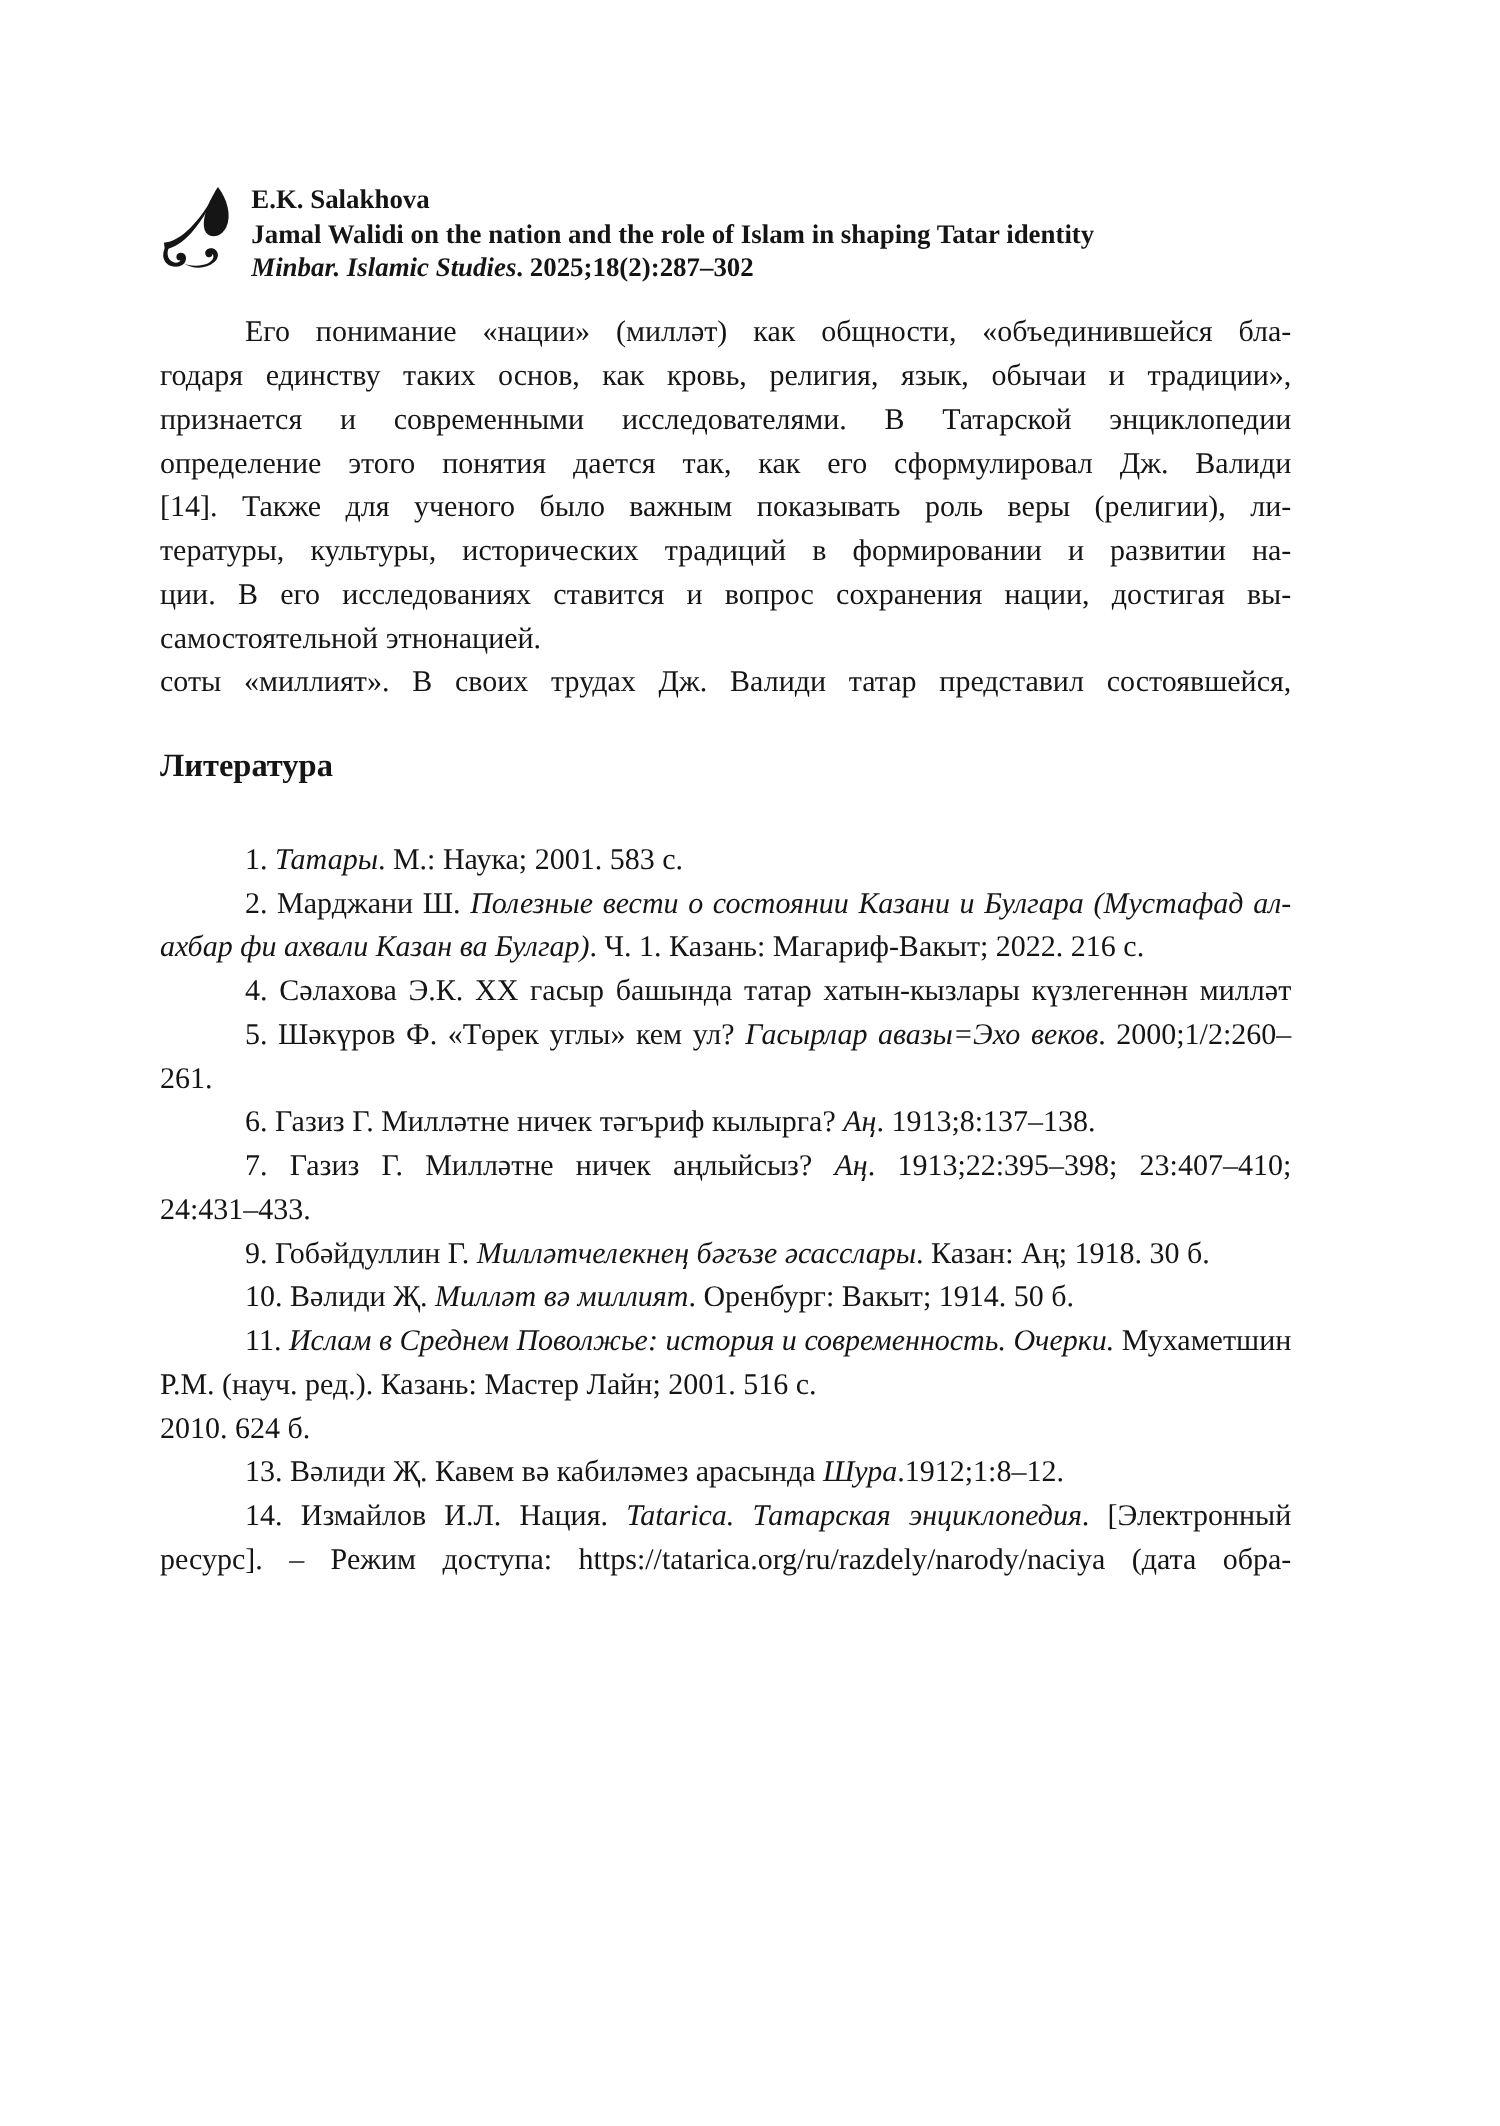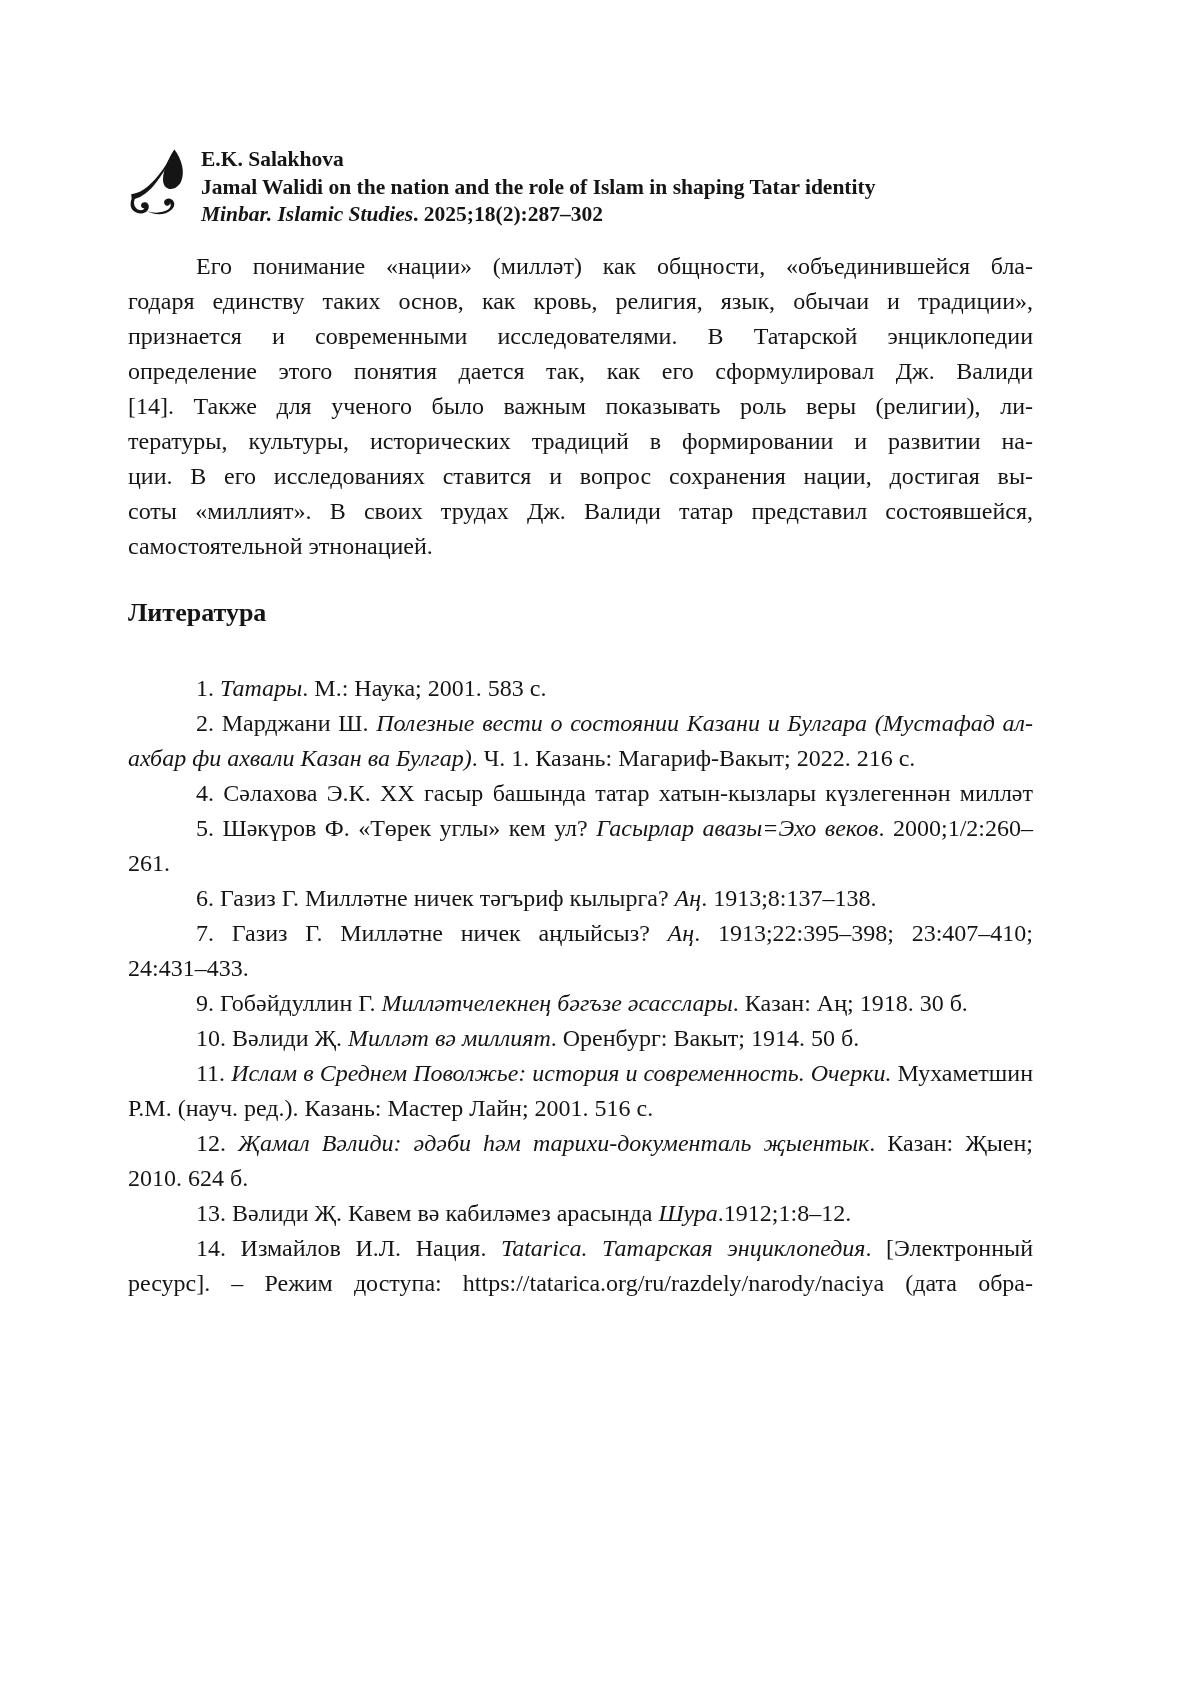--- a/index.html
+++ b/index.html
@@ -47,22 +47,22 @@
 
   <div class="content">
     <div id="paragraph">
         <div class="tline ind just"><span>Его понимание «нации» (милләт) как общности, «объединившейся бла-</span></div>
         <div class="tline just"><span>годаря единству таких основ, как кровь, религия, язык, обычаи и традиции»,</span></div>
         <div class="tline just"><span>признается и современными исследователями. В Татарской энциклопедии</span></div>
         <div class="tline just"><span>определение этого понятия дается так, как его сформулировал Дж. Валиди</span></div>
         <div class="tline just"><span>[14]. Также для ученого было важным показывать роль веры (религии), ли-</span></div>
         <div class="tline just"><span>тературы, культуры, исторических традиций в формировании и развитии на-</span></div>
         <div class="tline just"><span>ции. В его исследованиях ставится и вопрос сохранения нации, достигая вы-</span></div>
+        <div class="tline"><span>самостоятельной этнонацией.</span></div>
         <div class="tline just"><span>соты «миллият». В своих трудах Дж. Валиди татар представил состоявшейся,</span></div>
-        <div class="tline"><span>самостоятельной этнонацией.</span></div>
       </div>
     <h2 class="refs-heading">Литература</h2>
     <div id="refs" class="refs">
         <div>
           <div class="tline ind"><span>1. </span><span class="it">Татары</span><span>. М.: Наука; 2001. 583 с.</span></div>
         </div>
         <div>
           <div class="tline ind just"><span>2. Марджани Ш. </span><span class="it">Полезные вести о состоянии Казани и Булгара (Мустафад ал-</span></div>
           <div class="tline"><span class="it">ахбар фи ахвали Казан ва Булгар)</span><span>. Ч. 1. Казань: Магариф-Вакыт; 2022. 216 с.</span></div>
         </div>
@@ -84,21 +84,20 @@
           <div class="tline ind"><span>9. Гобәйдуллин Г. </span><span class="it">Милләтчелекнең бәгъзе әсасслары</span><span>. Казан: Аң; 1918. 30 б.</span></div>
         </div>
         <div>
           <div class="tline ind"><span>10. Вәлиди Җ. </span><span class="it">Милләт вә миллият</span><span>. Оренбург: Вакыт; 1914. 50 б.</span></div>
         </div>
         <div>
           <div class="tline ind just"><span>11. </span><span class="it">Ислам в Среднем Поволжье: история и современность. Очерки.</span><span> Мухаметшин</span></div>
           <div class="tline"><span>Р.М. (науч. ред.). Казань: Мастер Лайн; 2001. 516 с.</span></div>
         </div>
         <div>
-          <div class="tline ind just"><span>12. </span><span class="it">Җамал Вәлиди: әдәби һәм тарихи-документаль җыентык</span><span>. Казан: Җыен;</span></div>
           <div class="tline"><span>2010. 624 б.</span></div>
         </div>
         <div>
           <div class="tline ind"><span>13. Вәлиди Җ. Кавем вә кабиләмез арасында </span><span class="it">Шура</span><span>.1912;1:8–12.</span></div>
         </div>
         <div>
           <div class="tline ind just"><span>14. Измайлов И.Л. Нация. </span><span class="it">Tatarica. Татарская энциклопедия</span><span>. [Электронный</span></div>
           <div class="tline just"><span>ресурс]. – Режим доступа: https://tatarica.org/ru/razdely/narody/naciya (дата обра-</span></div>
         </div>
       </div>

